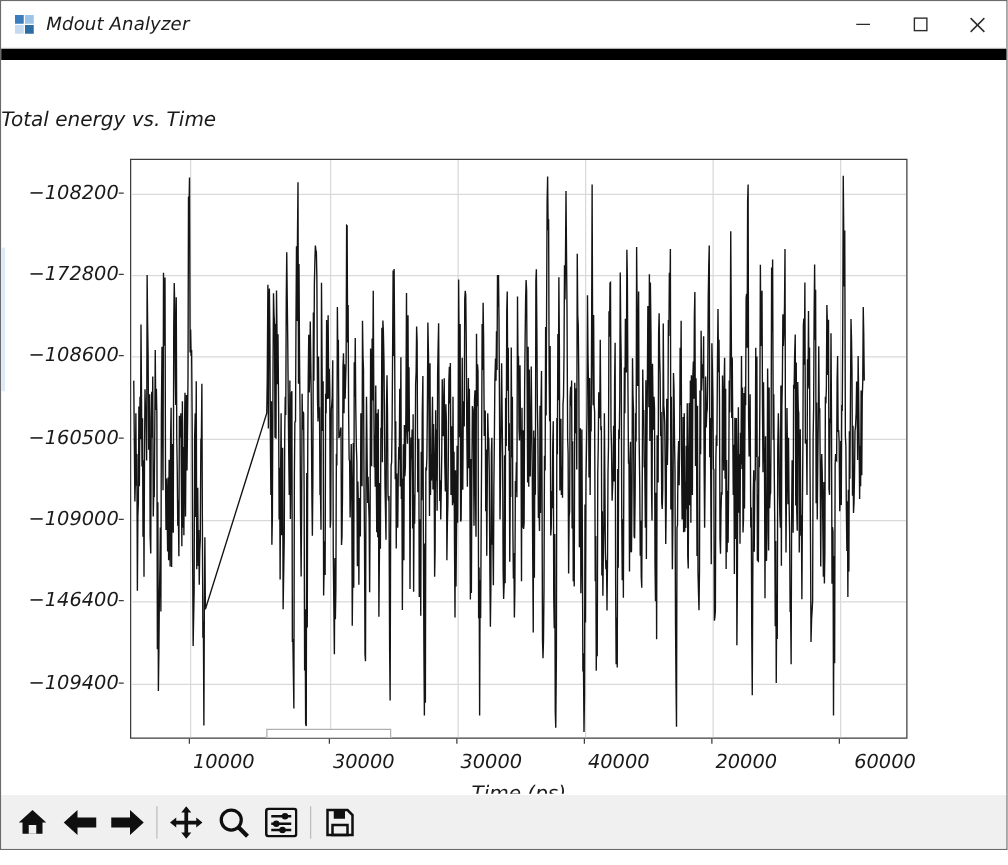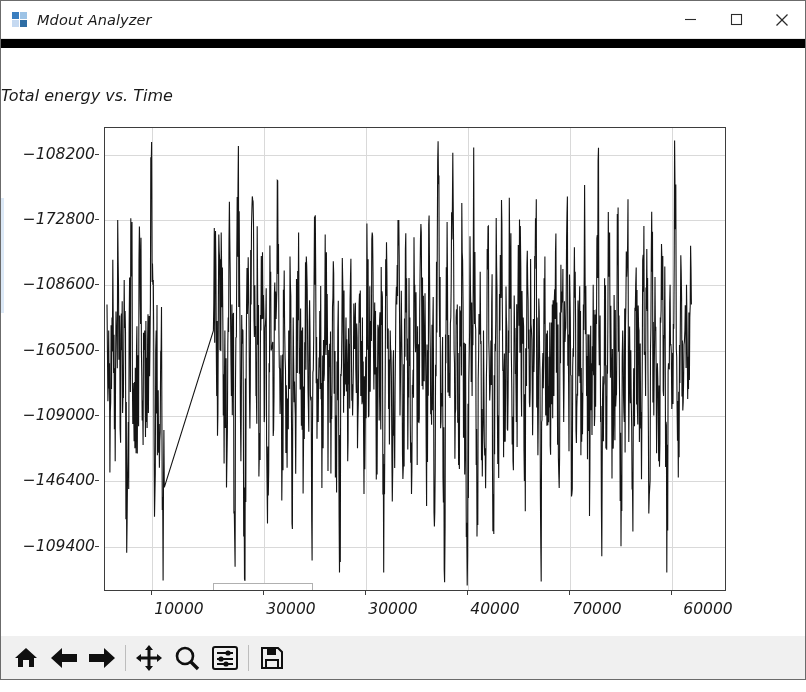--- a/index.html
+++ b/index.html
@@ -313,24 +313,25 @@
         <div class="xtick-mark" style="left:47px"></div>
         <div class="xtick-mark" style="left:159px"></div>
         <div class="xtick-mark" style="left:261px"></div>
         <div class="xtick-mark" style="left:363px"></div>
         <div class="xtick-mark" style="left:465px"></div>
         <div class="xtick-mark" style="left:567px"></div>
         <div class="xtick-label" style="left:47px">10000</div>
         <div class="xtick-label" style="left:159px">30000</div>
         <div class="xtick-label" style="left:261px">30000</div>
         <div class="xtick-label" style="left:363px">40000</div>
-        <div class="xtick-label" style="left:465px">70000</div>
+        <div class="xtick-label" style="left:465px">20000</div>
         <div class="xtick-label" style="left:576px">60000</div>
       </div>
 
+      <div class="xlabel">Time (ps)</div>
     </div>
   </div>
 
   <div class="toolbar">
     <div class="tbtn">
       <svg width="26" height="24" viewBox="0 0 26 24">
         <path d="M13 2 L2 12 H5 V21 H21 V12 H24 Z" fill="currentColor"></path>
         <rect x="10" y="14" width="6" height="7" fill="#f0f0f0"></rect>
       </svg>
     </div>

